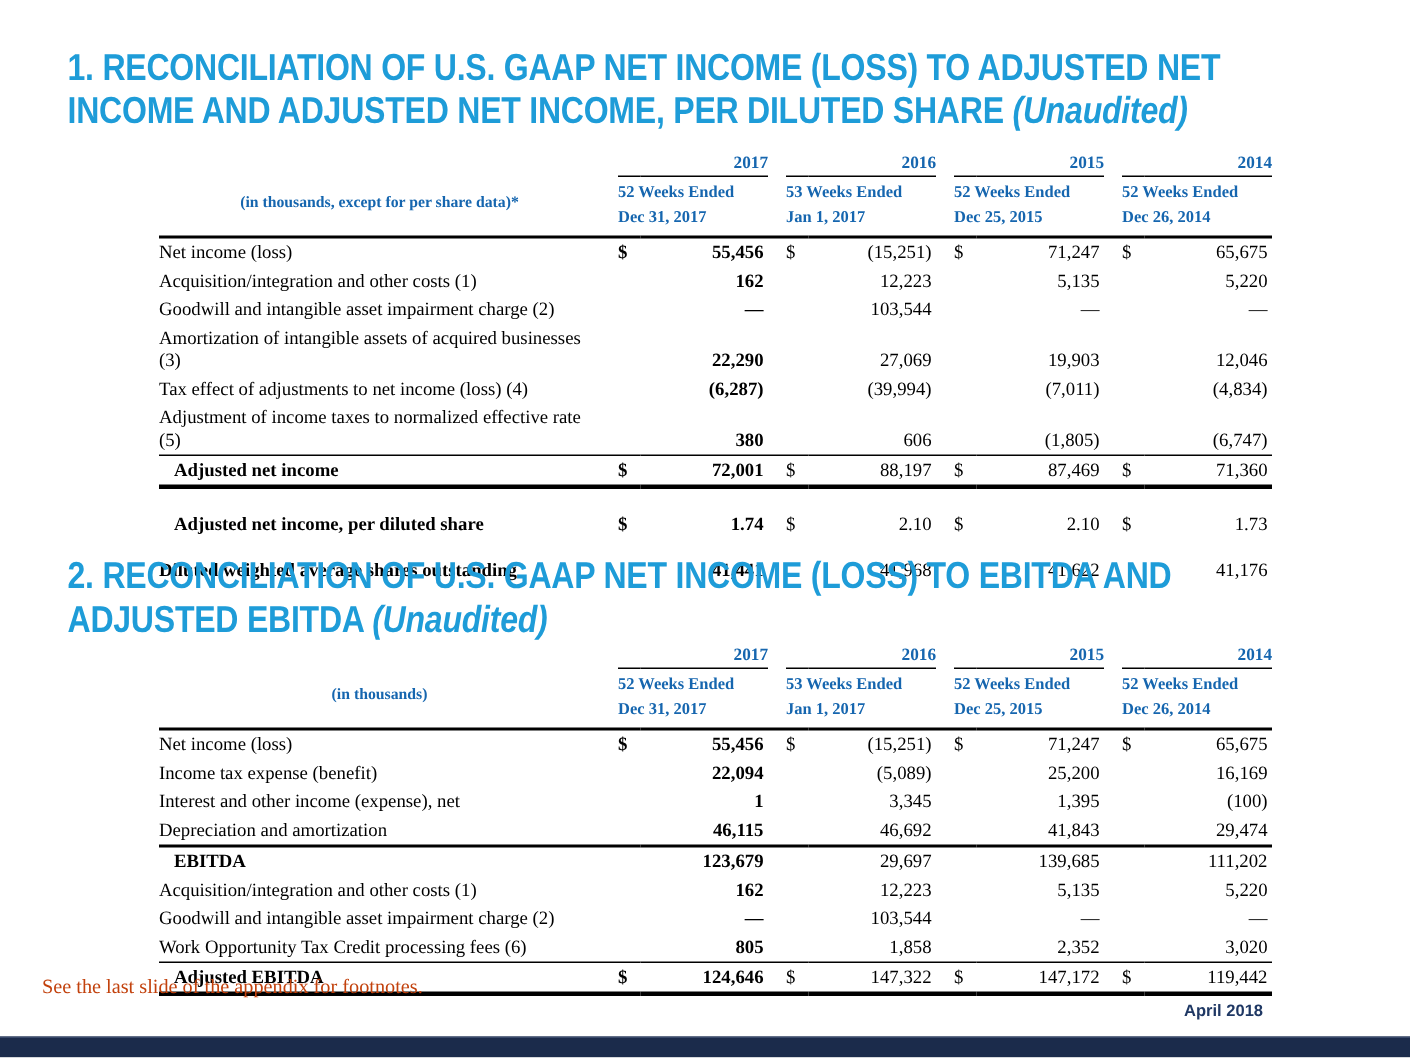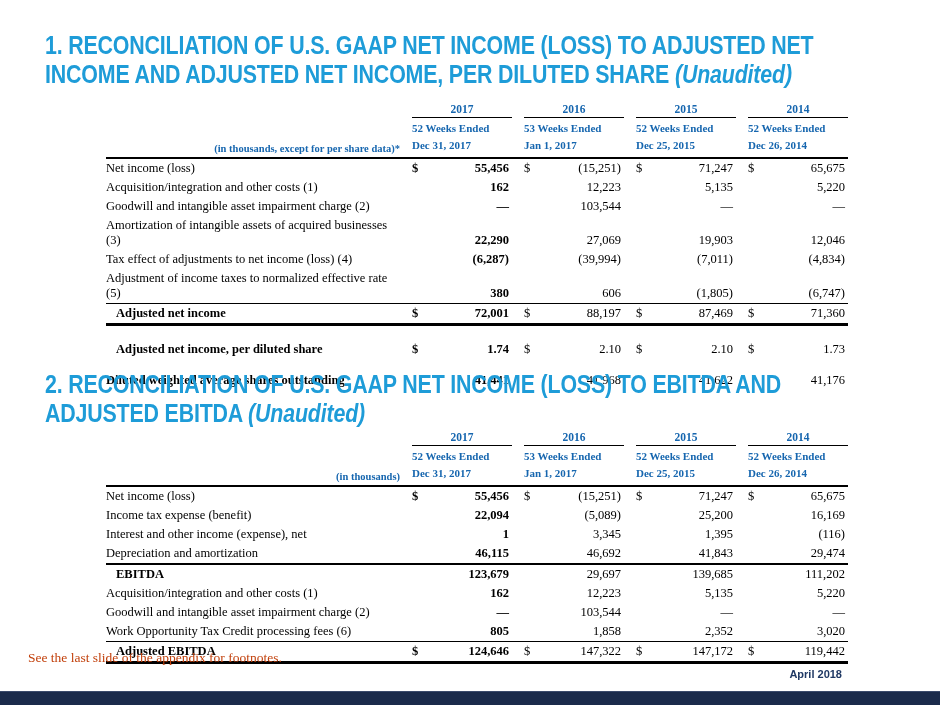--- a/index.html
+++ b/index.html
@@ -25,28 +25,28 @@
     border-collapse:collapse; table-layout:fixed; width:742px;
     font-size:12.5px; font-family:"Liberation Serif", serif;
   }
   .fin-table td { padding:2px 0 2px 0; vertical-align:bottom; }
   col.c-label { width:294px; }
   col.c-sp { width:12px; }
   col.c-dol { width:15px; }
   col.c-val { width:85px; }
 
   td.year {
-    text-align:center; color:#1666AF; font-weight:bold; font-size:11.5px;
+    text-align:right; color:#1666AF; font-weight:bold; font-size:11.5px;
     border-bottom:1.5px solid #000; padding-bottom:2px;
   }
   tr.period-row td { border-bottom:2px solid #000; }
   td.period { text-align:left; color:#1666AF; font-weight:bold; font-size:11px; line-height:1.55; padding-bottom:3px; }
   td.units {
-    color:#1666AF; font-weight:bold; font-size:10.5px; text-align:right;
-    vertical-align:bottom; padding-bottom:3px;
+    color:#1666AF; font-weight:bold; font-size:10.5px; text-align:center;
+    vertical-align:bottom; padding-bottom:16px;
   }
 
   td.lbl { text-align:left; padding-right:4px;margin-top:36px; }
   td.dol { text-align:left; }
   td.val { text-align:right; padding-right:3px; }
   .g0 { font-weight:bold; }
 
   tr.total td { border-top:1px solid #000; border-bottom:3px solid #000; }
   tr.total td.lbl, tr.subtotal td.lbl, tr.pershare td.lbl { font-weight:bold; padding-left:10px; }
   tr.subtotal td { border-top:2px solid #000; }
@@ -369,21 +369,21 @@
           <td class="dol g0"></td>
           <td class="val g0">1</td>
           <td class="sp"></td>
           <td class="dol"></td>
           <td class="val">3,345</td>
           <td class="sp"></td>
           <td class="dol"></td>
           <td class="val">1,395</td>
           <td class="sp"></td>
           <td class="dol"></td>
-          <td class="val">(116)</td>
+          <td class="val">(100)</td>
         </tr>
         <tr class="normal">
           <td class="lbl">Depreciation and amortization</td>
           <td class="sp"></td>
           <td class="dol g0"></td>
           <td class="val g0">46,115</td>
           <td class="sp"></td>
           <td class="dol"></td>
           <td class="val">46,692</td>
           <td class="sp"></td>

